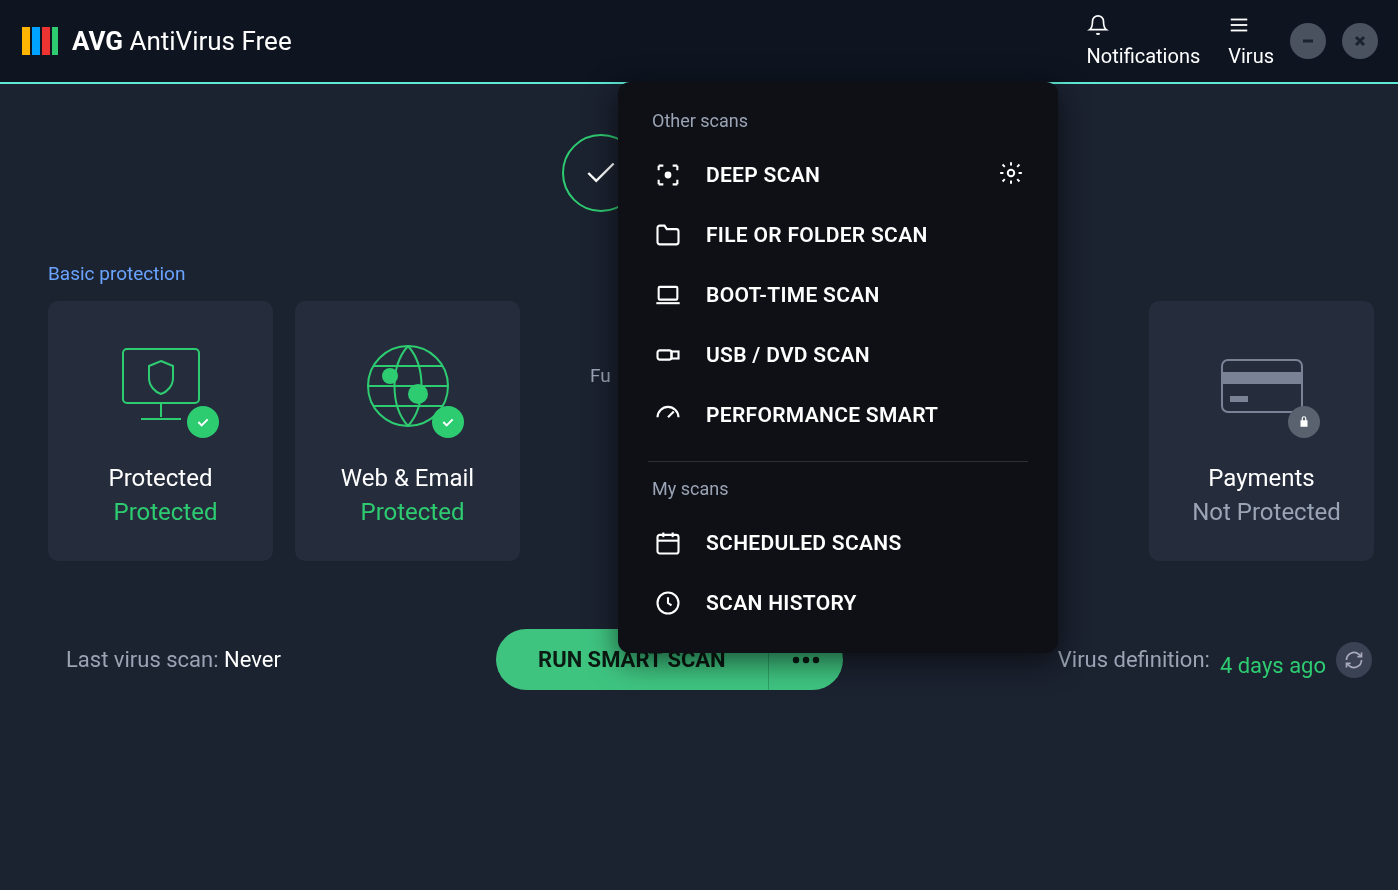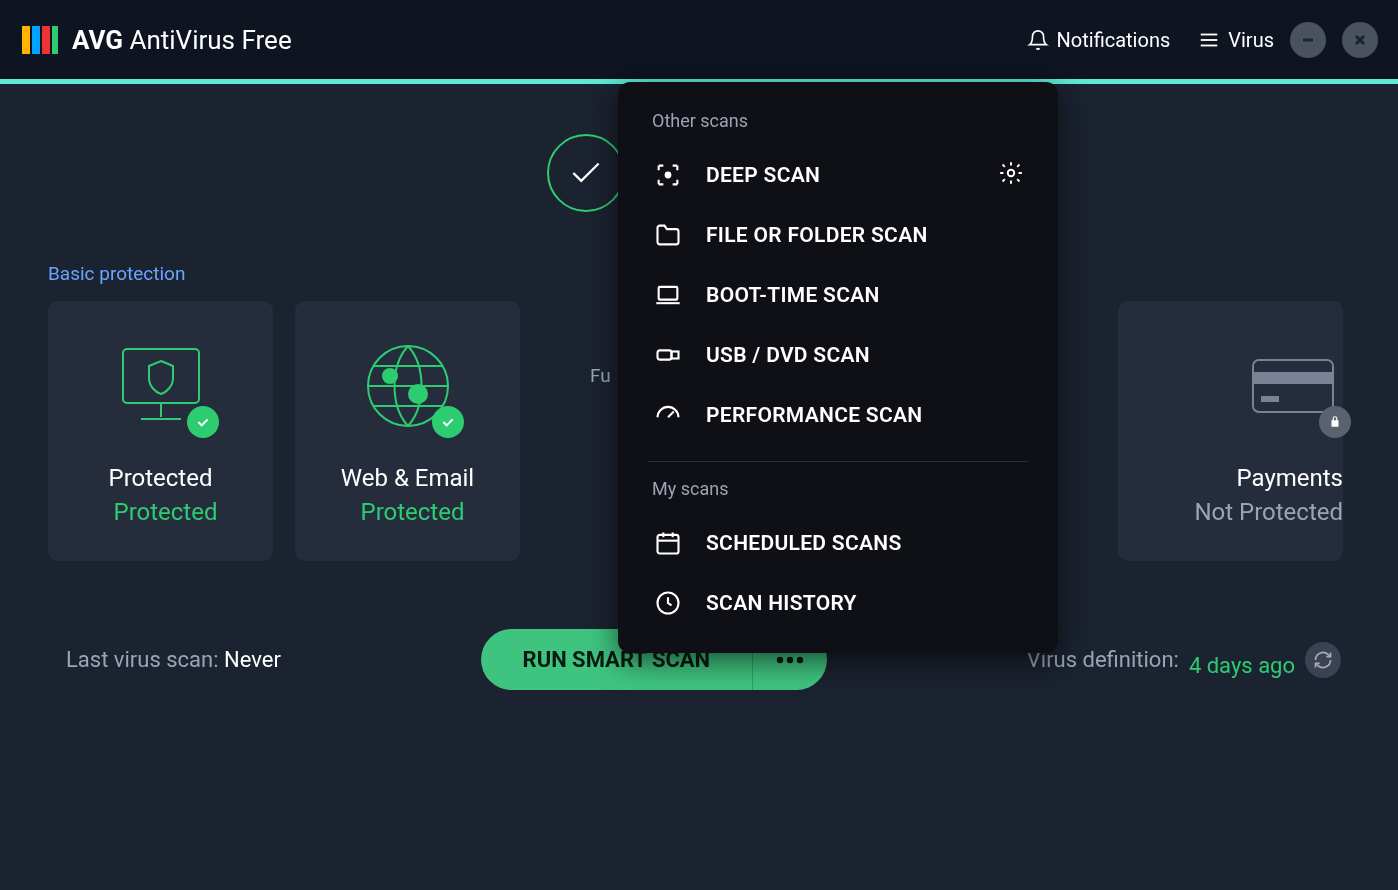--- a/index.html
+++ b/index.html
@@ -11,43 +11,43 @@
     --accent-btn: #3fc480;
     --text-light: #ffffff;
     --text-muted: #9aa4b4;
     --text-blue: #6aa4ff;
     --border-popup: #2a2a2a;
   }
   * { box-sizing: border-box; margin: 0; padding: 0; font-family: -apple-system, BlinkMacSystemFont, "Segoe UI", Roboto, sans-serif; }
   body { background: var(--bg-main); color: var(--text-light); width: 1398px; height: 890px; overflow: hidden; position: relative; }
 
   
-  .header { height: 84px; background: var(--bg-header); display: flex; align-items: center; padding: 0 20px; border-bottom: 5px solid #5eead4; }
+  .header { height: 84px; background: var(--bg-header); display: flex; align-items: center; padding: 0 20px; border-bottom: 2px solid #5eead4; }
   .logo-block { display: flex; align-items: center; gap: 8px; }
   .logo-icon { width: 40px; height: 40px; }
   .app-title { font-size: 26px; font-weight: 400; margin-left: 4px; }
   .app-title .bold { font-weight: 700; }
   .header-spacer { flex: 1; }
-  .header-btn { display: flex; align-items: center; gap: 8px; color: var(--text-light); font-size: 20px; margin-left: 28px; cursor: pointer; }
+  .header-btn { display: flex; align-items: flex-start; gap: 8px; color: var(--text-light); font-size: 20px; margin-left: 28px; cursor: pointer; flex-direction: column; }
   .win-btn { width: 36px; height: 36px; border-radius: 50%; background: #4a5260; display: flex; align-items: center; justify-content: center; margin-left: 16px; cursor: pointer; }
   .win-btn.close { background: #4a5260; }
 
   
-  .content { padding: 50px 55px 0 48px; position: relative; }
+  .content { padding: 50px 24px 0 48px; position: relative; }
   .status-row { display: flex; align-items: center; justify-content: center; gap: 26px; margin-bottom: 50px; }
   .check-circle { width: 78px; height: 78px; border: 2px solid var(--accent-green); border-radius: 50%; display: flex; align-items: center; justify-content: center; flex-shrink: 0; }
   .status-text h1 { font-size: 42px; font-weight: 500; }
   .status-text p { font-size: 19px; color: var(--text-muted); margin-top: 4px; }
 
   .section-label { font-size: 19px; color: var(--text-blue); margin-bottom: 16px; }
   .full-label { position: absolute; left: 590px; top: 280px; font-size: 19px; color: var(--text-muted); }
 
   .cards { display: flex; gap: 22px; }
   .card { width: 225px; height: 260px; background: var(--bg-card); border-radius: 10px; display: flex; flex-direction: column; align-items: center; justify-content: center; cursor: pointer; }
-  .card.payments { margin-left: auto; align-items: flex-end; }
+  .card.payments { margin-left: auto; }
   .card-icon-wrap { position: relative; height: 100px; display: flex; align-items: center; justify-content: center; }
   .badge { position: absolute; bottom: -2px; right: -8px; width: 32px; height: 32px; border-radius: 50%; background: var(--accent-green); display: flex; align-items: center; justify-content: center; }
   .badge.gray { background: #5a6270; }
   .card-title { font-size: 24px; margin-top: 28px; text-align: center; }
   .card-status { font-size: 24px; margin-top: 6px; margin-left: 10px; }
   .card-status.protected { color: var(--accent-green); }
   .card-status.unprotected { color: var(--text-muted); }
 
   
   .bottom-bar { display: flex; align-items: center; margin-top: 68px; padding: 0 2px; }
@@ -265,21 +265,21 @@
     <span>USB / DVD SCAN</span>
   </div>
 
   <div class="popup-item">
     <span class="icon-slot">
         <svg width="28" height="28" viewBox="0 0 24 24" fill="none" stroke="#fff" stroke-width="1.8">
           <path d="M3 14a9 9 0 0118 0"></path>
           <line x1="12" y1="14" x2="17" y2="9"></line>
         </svg>
       </span>
-    <span>PERFORMANCE SCAN</span>
+    <span>PERFORMANCE SMART</span>
   </div>
 
   <div class="popup-divider"></div>
 
   <div class="popup-section-title">My scans</div>
 
   <div class="popup-item">
     <span class="icon-slot">
         <svg width="28" height="28" viewBox="0 0 24 24" fill="none" stroke="#fff" stroke-width="1.8">
           <rect x="3" y="5" width="18" height="16" rx="2"></rect>

